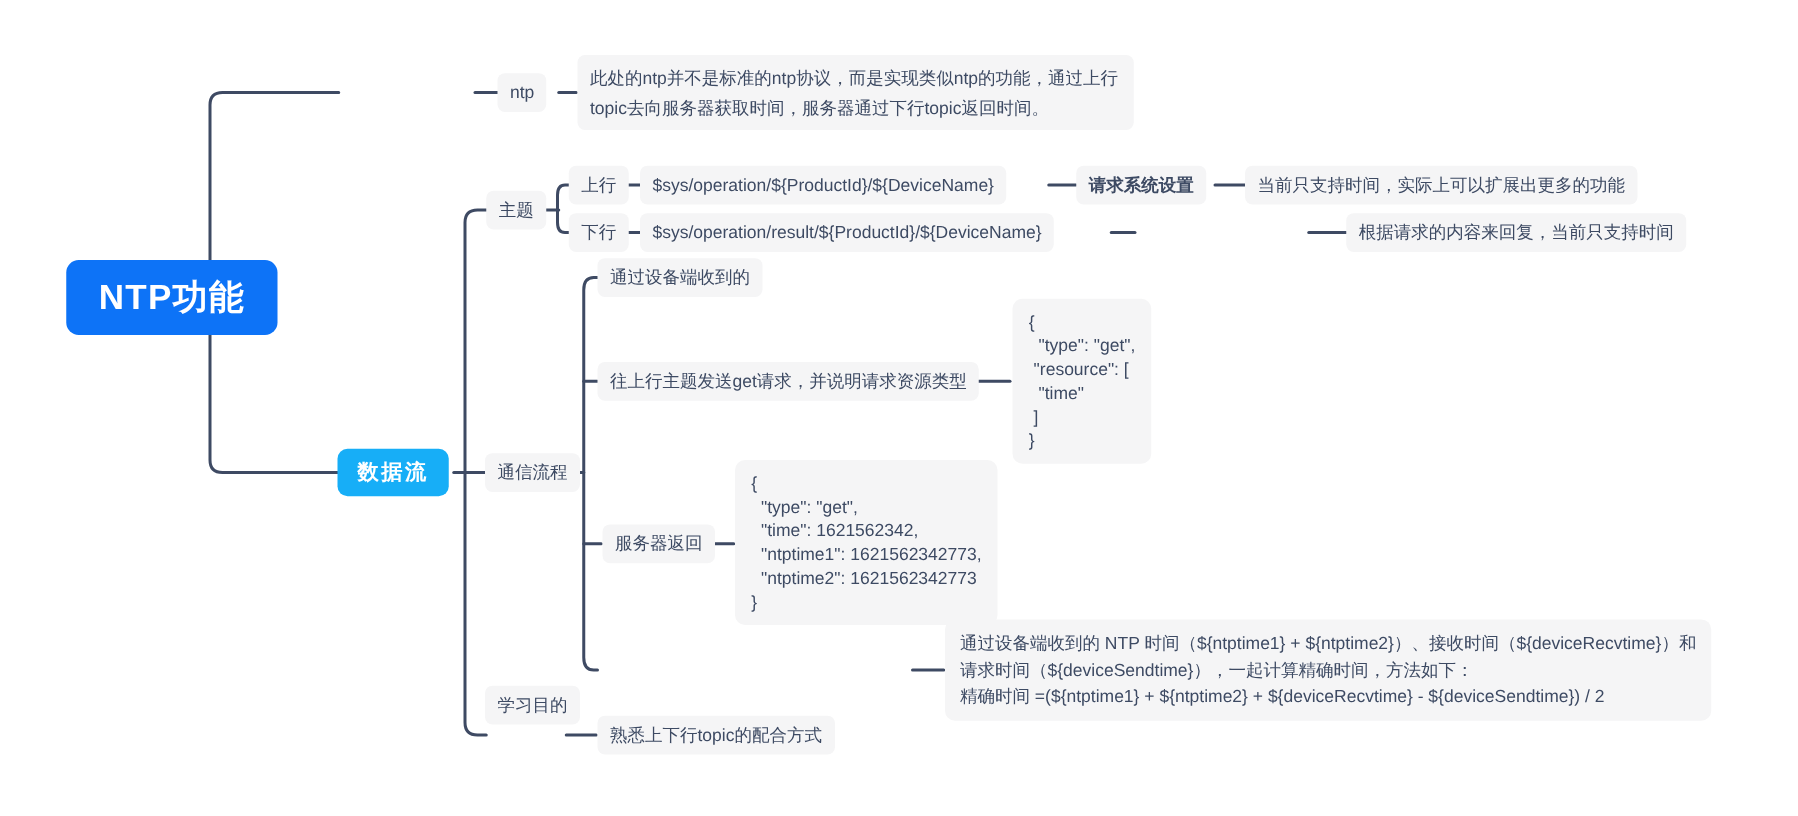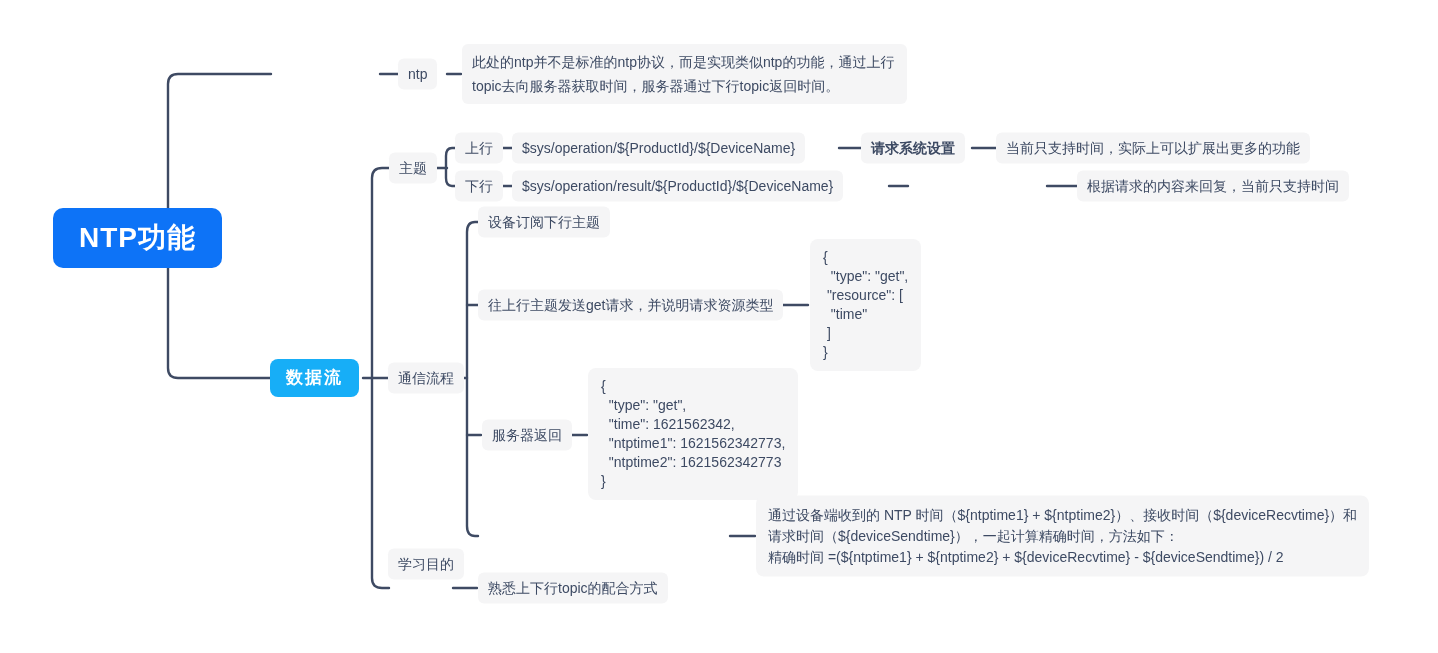--- a/index.html
+++ b/index.html
@@ -131,21 +131,21 @@
 
   <div class="node" style="left:455px; top:186px;">下行</div>
 
   <div class="node" style="left:512px; top:186px;">$sys/operation/result/${ProductId}/${DeviceName}</div>
 
 
   <div class="node" style="left:1077px; top:186px;">根据请求的内容来回复，当前只支持时间</div>
 
   <div class="node" style="left:388px; top:378px;">通信流程</div>
 
-  <div class="node" style="left:478px; top:222px;">设备订阅下行主题</div>
+  <div class="node" style="left:478px; top:222px;">通过设备端收到的</div>
 
   <div class="node" style="left:478px; top:305px;">往上行主题发送get请求，并说明请求资源类型</div>
 
   <div class="node code" style="left:810px; top:305px;">{
   "type": "get",
  "resource": [
   "time"
  ]
 }</div>
 

